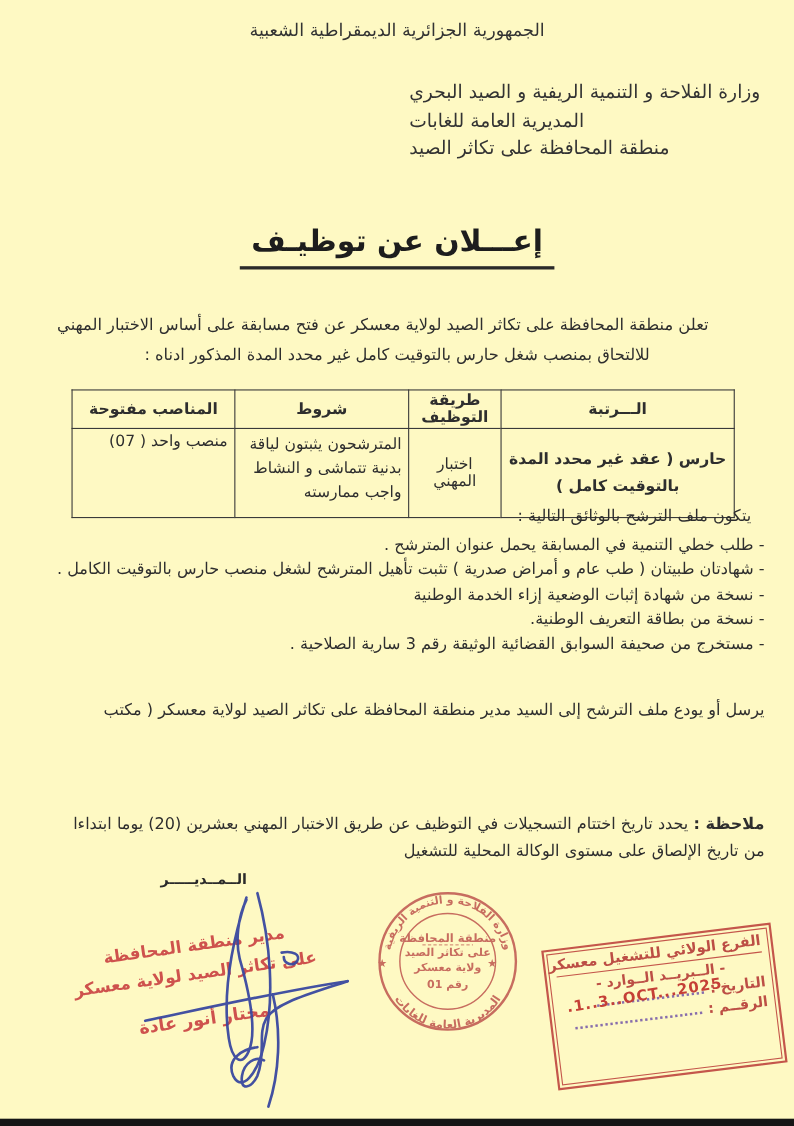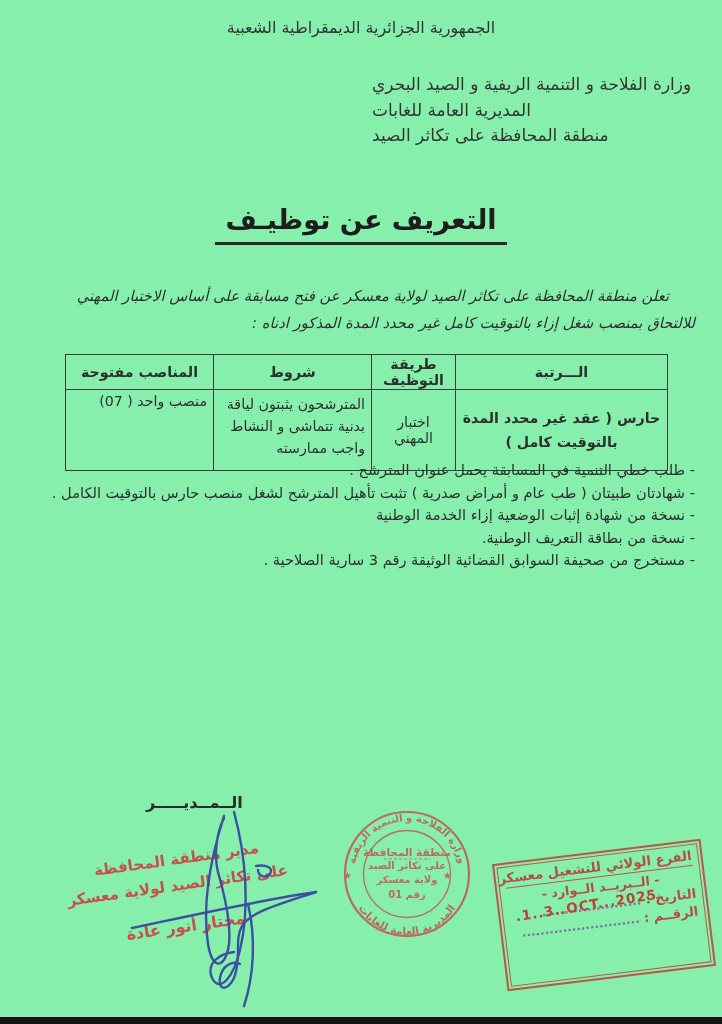--- a/index.html
+++ b/index.html
@@ -1,40 +1,40 @@
 <!DOCTYPE html>
 <html lang="ar" dir="rtl"><head>
 <meta charset="utf-8">
 <style>
   html,body{margin:0;padding:0;background:#e8e8e8;}
   .page{
     position:relative;
     width:722px;height:1024px;
     margin:0 auto;
-    background:#86efac;
+    background:#fef9c3;
     overflow:hidden;
     font-family:"DejaVu Sans", sans-serif;
     color:#2b2b2b;
     direction:rtl;
   }
   .abs{position:absolute;}
 
   
   .republic{top:18px;left:0;width:100%;text-align:center;font-size:16px;color:#333;}
   .org-block{top:72px;left:352px;direction:rtl;text-align:left;font-size:17px;line-height:25.5px;color:#333;white-space:nowrap;margin-left:20px;}
 
   
   .title-wrap{top:204px;left:0;width:100%;text-align:center;}
   .title{
     display:inline-block;font-size:27px;font-weight:bold;color:#1d1d1d;
     padding:0 10px 7px 10px;border-bottom:3px solid #2a2a2a;letter-spacing:1px;
   }
 
   
-  .intro{top:282px;right:27px;width:668px;font-size:14.8px;line-height:27px;text-align:right;color:#2e2e2e;font-style:italic;}
+  .intro{top:282px;right:27px;width:668px;font-size:14.8px;line-height:27px;text-align:center;color:#2e2e2e;}
   .intro .l1{text-indent:26px;white-space:nowrap;}
   .intro .l2{white-space:nowrap;}
 
   
   table.jobs{
     top:354px;left:65px;position:absolute;border-collapse:collapse;
     direction:rtl;table-layout:fixed;width:602px;background:transparent;
   }
   table.jobs th,table.jobs td{border:1.6px solid #3a3a3a;font-size:14.2px;color:#2e2e2e;margin-top:16px;}
   table.jobs th{height:25px;font-weight:bold;text-align:center;padding:1px 2px;}
@@ -57,21 +57,21 @@
   .submission{top:634px;right:27px;width:672px;font-size:14.6px;line-height:23px;text-align:right;color:#2e2e2e;}
   .submission .l{white-space:nowrap;}
   .submission .address{font-weight:bold;color:#1e1e1e;}
 
   
   .note{top:738px;right:27px;width:676px;font-size:14.6px;line-height:23.5px;text-align:right;color:#2e2e2e;}
   .note .lbl{font-weight:bold;}
   .note .l{white-space:nowrap;}
 
   
-  .director{top:793px;left:146px;font-size:16px;font-weight:bold;color:#2a2a2a;white-space:nowrap;}
+  .director{top:793px;left:146px;font-size:13px;font-weight:bold;color:#2a2a2a;white-space:nowrap;}
 
   
   .dir-stamp{
     top:846px;left:72px;width:218px;
     transform:rotate(-8deg);
     color:#cb4444;font-weight:bold;font-size:15.2px;line-height:26px;
     text-align:center;white-space:nowrap;opacity:.92;
   }
   .dir-stamp .name{margin-top:16px;font-size:16px;letter-spacing:2px;}
   .signature-svg{top:808px;left:128px;}
@@ -110,26 +110,26 @@
 
   <div class="abs republic">الجمهورية الجزائرية الديمقراطية الشعبية</div>
 
   <div class="abs org-block">
     <div>وزارة الفلاحة و التنمية الريفية و الصيد البحري</div>
     <div>المديرية العامة للغابات</div>
     <div>منطقة المحافظة على تكاثر الصيد</div>
   </div>
 
   <div class="abs title-wrap">
-    <span class="title">التعريف عن توظيـف</span>
+    <span class="title">إعـــلان عن توظيـف</span>
   </div>
 
   <div class="abs intro">
     <div class="l1">تعلن منطقة المحافظة على تكاثر الصيد لولاية معسكر عن فتح مسابقة على أساس الاختبار المهني</div>
-    <div class="l2">للالتحاق بمنصب شغل إزاء بالتوقيت كامل غير محدد المدة المذكور ادناه :</div>
+    <div class="l2">للالتحاق بمنصب شغل حارس بالتوقيت كامل غير محدد المدة المذكور ادناه :</div>
   </div>
 
   <table class="jobs">
     <colgroup>
       <col class="col-rank">
         <col class="col-method">
         <col class="col-cond">
         <col class="col-open">
     </colgroup>
     <tbody>
@@ -142,30 +142,36 @@
     <tr>
       <td class="cell-rank">حارس ( عقد غير محدد المدة بالتوقيت كامل )</td>
       <td class="cell-method">اختبار المهني</td>
       <td class="cell-cond">المترشحون يثبتون لياقة بدنية تتماشى و النشاط واجب ممارسته</td>
       <td class="cell-open">منصب واحد ( 07)</td>
     </tr>
   </tbody>
     </table>
 
   <div class="abs docs">
+    <div class="intro-line">يتكون ملف الترشح بالوثائق التالية :</div>
     <div class="item">- طلب خطي التنمية في المسابقة يحمل عنوان المترشح .</div>
     <div class="item">- شهادتان طبيتان ( طب عام و أمراض صدرية ) تثبت تأهيل المترشح لشغل منصب حارس بالتوقيت الكامل .</div>
     <div class="item">- نسخة من شهادة إثبات الوضعية إزاء الخدمة الوطنية</div>
     <div class="item">- نسخة من بطاقة التعريف الوطنية.</div>
     <div class="item">- مستخرج من صحيفة السوابق القضائية الوثيقة رقم 3 سارية الصلاحية .</div>
   </div>
 
   <div class="abs submission">
-  </div>
-
+    <div class="l">يرسل أو يودع ملف الترشح  إلى السيد مدير منطقة المحافظة على تكاثر الصيد لولاية معسكر ( مكتب</div>
+  </div>
+
+  <div class="abs note">
+    <div class="l"><span class="lbl">ملاحظة :</span> <span>يحدد تاريخ اختتام التسجيلات في التوظيف عن طريق الاختبار المهني بعشرين (20) يوما ابتداءا</span></div>
+    <div class="l">من تاريخ الإلصاق على مستوى الوكالة المحلية للتشغيل</div>
+  </div>
 
   <div class="abs director">الــمــديـــــر</div>
 
   <div class="abs dir-stamp">
     <div>مدير منطقة المحافظة</div>
     <div>على تكاثر الصيد لولاية معسكر</div>
     <div class="name">مختار أنور عادة</div>
   </div>
 
   <svg class="abs signature-svg" width="195" height="205" viewBox="0 0 195 205">

